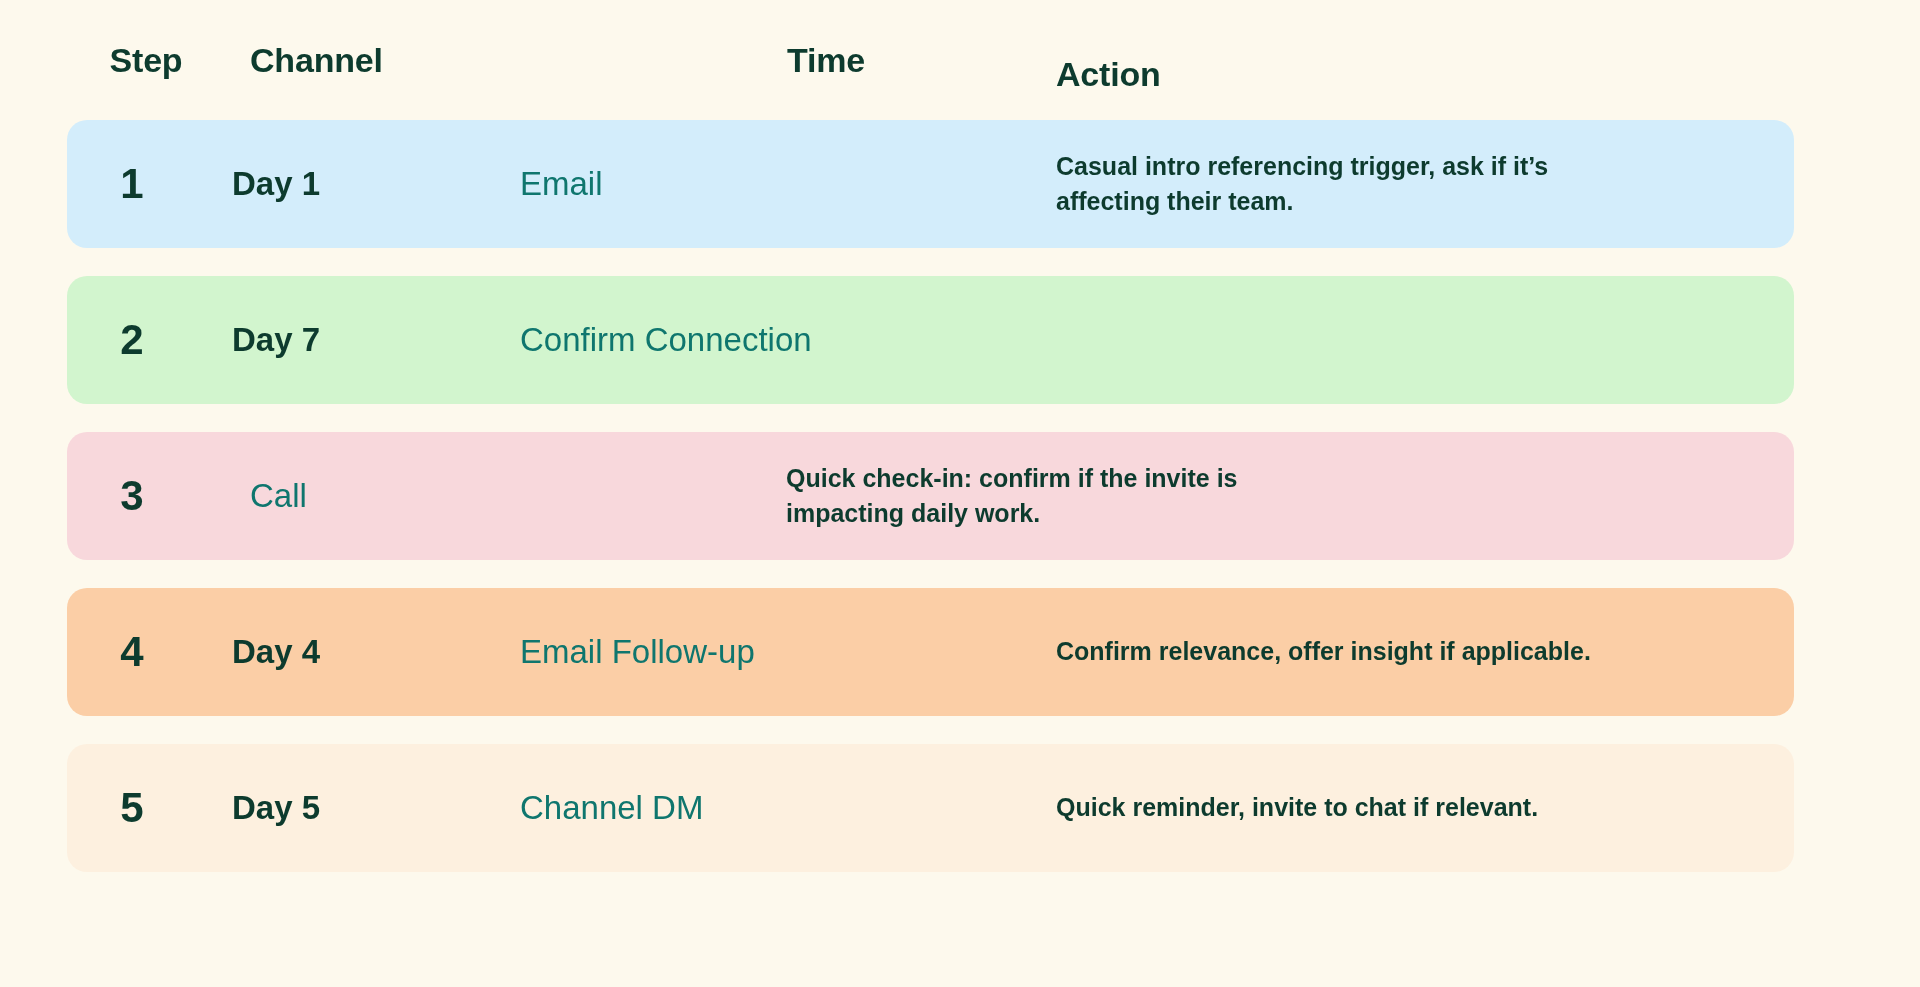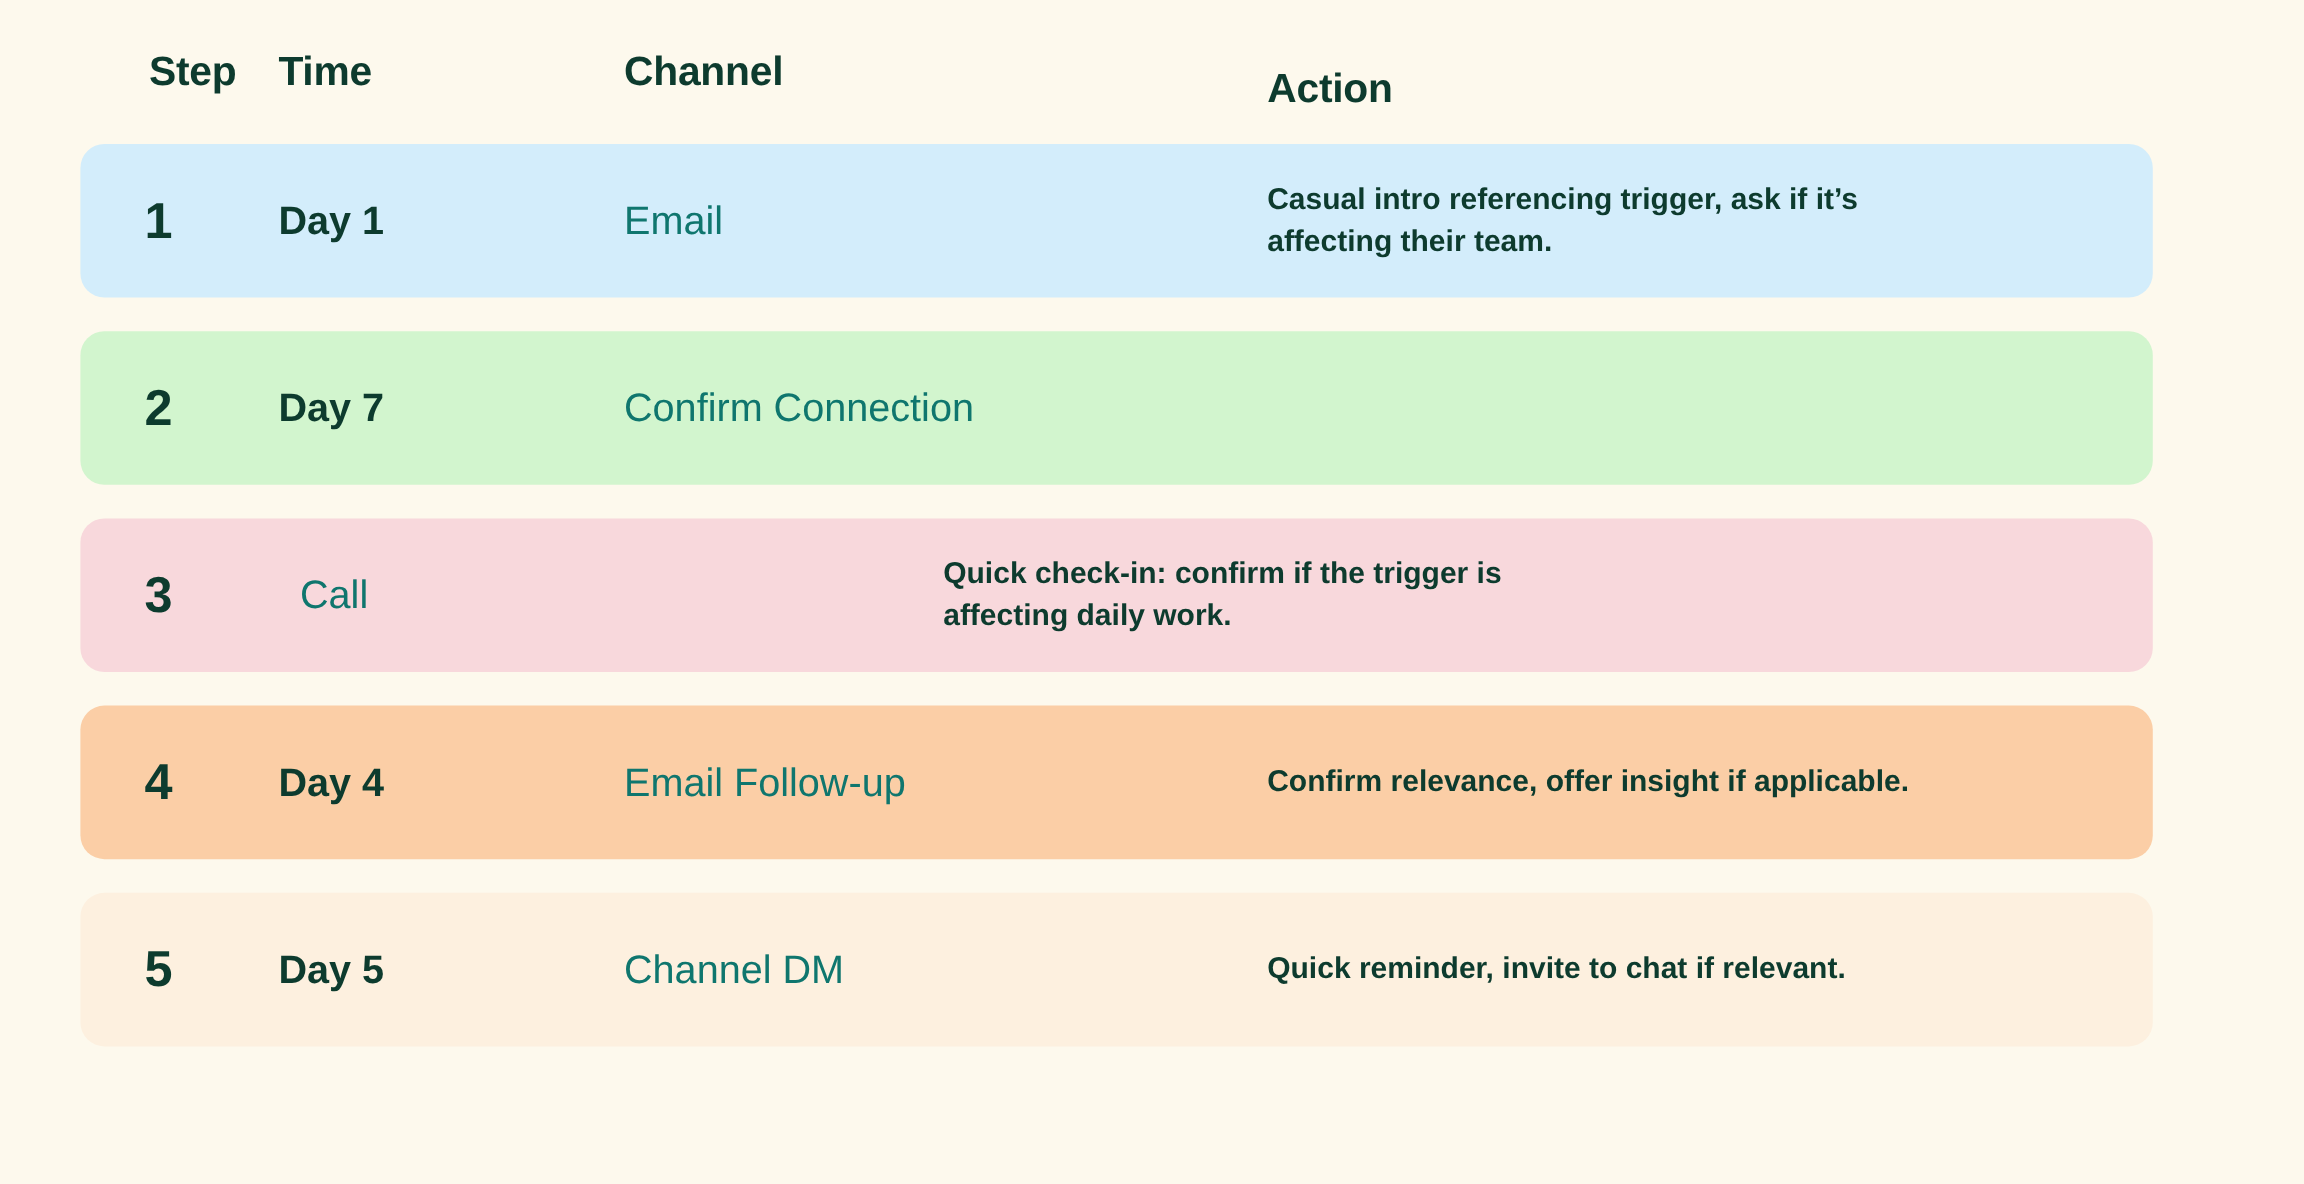--- a/index.html
+++ b/index.html
@@ -36,21 +36,21 @@
     align-items: center;
     height: 120px;
     padding: 0 0 0 0;
   }
   .table-head .th {
     color: #0d3b2e;
     font-size: 34px;
     font-weight: bold;
     letter-spacing: -0.2px;
   }
-  .table-head .col-step    { text-align: right; padding-left: 28px; }
+  .table-head .col-step    { text-align: center; padding-left: 28px; }
   .table-head .col-time    { padding-left: 35px; }
   .table-head .col-channel { padding-left: 53px; }
   .table-head .col-action  { padding-left: 34px; margin-top: 28px; }
 
   
   .table-body {
     display: flex;
     flex-direction: column;
     gap: 28px;
   }
@@ -93,22 +93,22 @@
     max-width: 620px;
   }
 </style>
 </head>
 <body style="background-color: rgb(253, 249, 237);">
 
 <div class="sequence-table">
 
   <div class="table-head">
     <div class="th col-step">Step</div>
+    <div class="th col-channel">Channel</div>
     <div class="th col-time">Time</div>
-    <div class="th col-channel">Channel</div>
     <div class="th col-action">Action</div>
   </div>
 
   <div class="table-body">
 
     <div class="row" style="background-color: rgb(211, 237, 251);">
       <div class="cell-step col-step">1</div>
       <div class="cell-time col-time">Day 1</div>
       <div class="cell-channel col-channel">Email</div>
       <div class="cell-action col-action">Casual intro referencing trigger, ask if it’s affecting their team.</div>
@@ -116,21 +116,21 @@
 
     <div class="row" style="background-color: rgb(210, 245, 206);">
       <div class="cell-step col-step">2</div>
       <div class="cell-time col-time">Day 7</div>
       <div class="cell-channel col-channel">Confirm Connection</div>
     </div>
 
     <div class="row" style="background-color: rgb(248, 216, 220);">
       <div class="cell-step col-step">3</div>
       <div class="cell-channel col-channel">Call</div>
-      <div class="cell-action col-action">Quick check-in: confirm if the trigger is affecting daily work.</div>
+      <div class="cell-action col-action">Quick check-in: confirm if the invite is impacting daily work.</div>
     </div>
 
     <div class="row" style="background-color: rgb(251, 206, 166);">
       <div class="cell-step col-step">4</div>
       <div class="cell-time col-time">Day 4</div>
       <div class="cell-channel col-channel">Email Follow-up</div>
       <div class="cell-action col-action">Confirm relevance, offer insight if applicable.</div>
     </div>
 
     <div class="row" style="background-color: rgb(253, 240, 223);">

